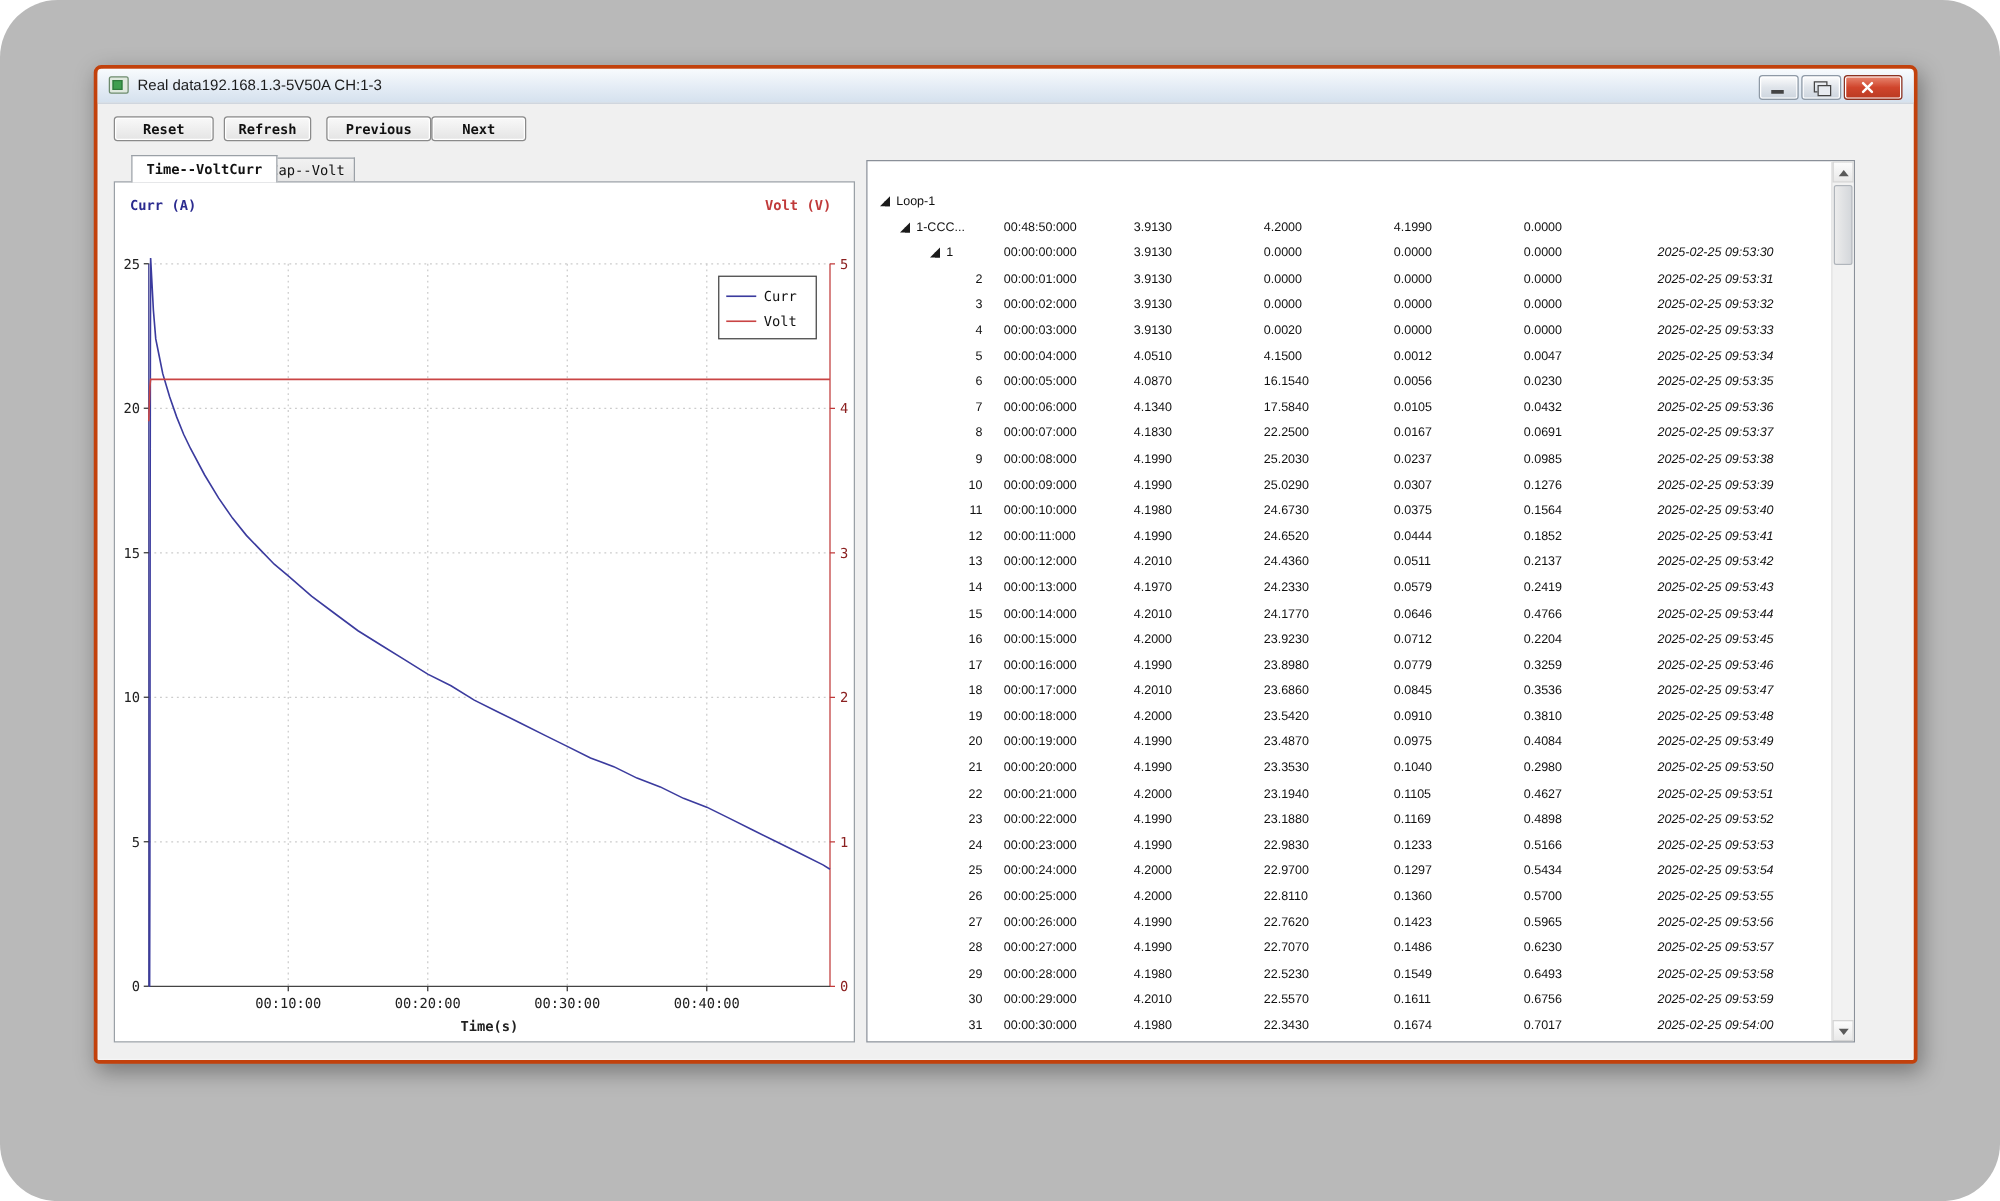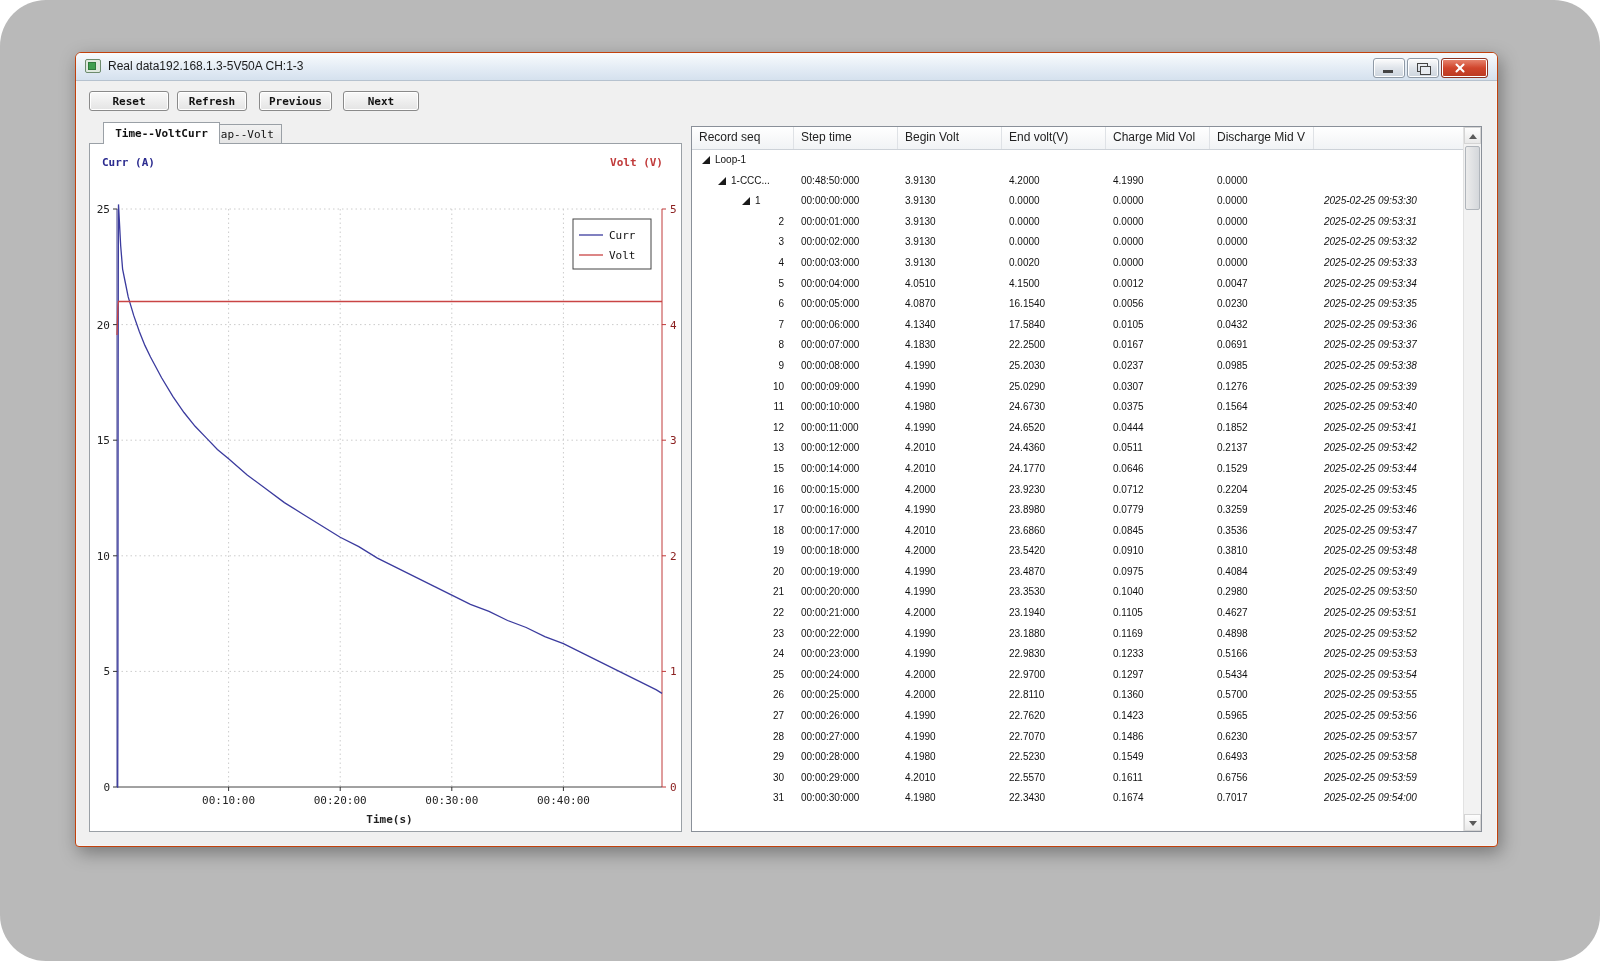--- a/index.html
+++ b/index.html
@@ -1,21 +1,21 @@
 <!DOCTYPE html>
 <html><head>
 <meta charset="utf-8">
 <style>
   html,body{margin:0;padding:0;width:1600px;height:961px;background:#ffffff;
     font-family:"Liberation Sans",sans-serif;}
   .backdrop{position:absolute;inset:0;background:#b9b9b9;border-radius:46px;}
   
   .window{position:absolute;left:75px;top:52px;width:1421px;height:793px;
-    background:#f0f0f0;border:1px solid #c2410c;border-radius:6px 6px 4px 4px;
-    box-shadow:0 0 0 1px rgba(255,255,255,.35) inset, 3px 6px 18px rgba(0,0,0,.35);}
+    background:#f0f0f0;border:3px solid #c2410c;border-radius:6px 6px 4px 4px;
+    box-shadow:0 0 0 1px rgba(255,255,255,.35) inset, 3px 6px 18px rgba(0,0,0,.35);padding-left:32px;}
   .titlebar{position:absolute;left:0;top:0;right:0;height:27px;border-radius:5px 5px 0 0;
     background:linear-gradient(#f8fbfd,#e4ecf5 55%,#d5e1ee);border-bottom:1px solid #b6c2cf;}
   .app-icon{position:absolute;left:9px;top:6px;width:16px;height:14px;}
   .app-icon .ai-out{position:absolute;inset:0;border:1px solid #6d8b6d;background:#dfe9df;border-radius:2px;}
   .app-icon .ai-in{position:absolute;left:3px;top:3px;width:6px;height:6px;background:#3f9e4f;border:1px solid #2f7a3c;}
   .title-text{position:absolute;left:32px;top:0;line-height:27px;font-size:12px;color:#1b1b1b;}
   .caption-buttons{position:absolute;right:9px;top:5px;display:flex;gap:2px;}
   .cap-btn{position:relative;width:30px;height:18px;border:1px solid #8f9aa6;border-radius:3px;
     background:linear-gradient(#fdfdfd,#dfe4ea 50%,#cdd5de);box-shadow:0 0 0 1px #fff inset;cursor:default;}
   .cap-btn.close{width:45px;background:linear-gradient(#e98973,#d0452c 50%,#b93a22);border-color:#8c3322;}
@@ -86,21 +86,21 @@
         </span>
         <span class="cap-btn close">
           <span class="ic-x a"></span>
           <span class="ic-x b"></span>
         </span>
       </span>
     </div>
 
     <button class="tbtn" style="left:13px;width:80px">Reset</button>
     <button class="tbtn" style="left:101px;width:70px">Refresh</button>
-    <button class="tbtn" style="left:183px;width:73px">Previous</button>
+    <button class="tbtn" style="left:183px;width:84px">Previous</button>
     <button class="tbtn" style="left:267px;width:76px">Next</button>
 
     <div class="tab active">Time--VoltCurr</div>
     <div class="tab inactive">Cap--Volt</div>
 
     <div class="chart-panel">
       <svg id="chart-svg" width="591" height="687">
           <line x1="27" y1="527.4000000000001" x2="572" y2="527.4000000000001" stroke="#cccccc" stroke-dasharray="1.5,3" stroke-width="1"></line>
           <line x1="27" y1="411.8" x2="572" y2="411.8" stroke="#cccccc" stroke-dasharray="1.5,3" stroke-width="1"></line>
           <line x1="27" y1="296.20000000000005" x2="572" y2="296.20000000000005" stroke="#cccccc" stroke-dasharray="1.5,3" stroke-width="1"></line>
@@ -152,29 +152,20 @@
           <polyline points="27.0,191.0 27.9,163.3 28.5,157.5 572.0,157.5" fill="none" stroke="#c94444" stroke-width="1.3"></polyline>
           <rect x="483" y="75" width="78" height="50" fill="#ffffff" stroke="#444444" stroke-width="1"></rect>
           <line x1="489" y1="91" x2="513" y2="91" stroke="#3b3b9e" stroke-width="1.3"></line>
           <text x="519" y="95" fill="#111111" text-anchor="start" font-size="11" font-family="&quot;DejaVu Sans Mono&quot;,monospace" font-weight="normal">Curr</text>
           <line x1="489" y1="111" x2="513" y2="111" stroke="#c94444" stroke-width="1.3"></line>
           <text x="519" y="115" fill="#111111" text-anchor="start" font-size="11" font-family="&quot;DejaVu Sans Mono&quot;,monospace" font-weight="normal">Volt</text>
         </svg>
     </div>
 
     <div class="table-panel">
-      <div class="thead">
-        <div class="hcell">Record seq</div>
-        <div class="hcell">Step time</div>
-        <div class="hcell">Begin Volt</div>
-        <div class="hcell">End volt(V)</div>
-        <div class="hcell">Charge Mid Vol</div>
-        <div class="hcell">Discharge Mid V</div>
-        <div class="hcell"></div>
-      </div>
       <div class="tbody" id="tbody">
           <div class="trow">
             <div class="cell seq tree" style="padding-left: 10px;"><span class="tree-arrow"></span><span>Loop-1</span></div>
             <div class="cell step"></div>
             <div class="cell begin"></div>
             <div class="cell end"></div>
             <div class="cell charge"></div>
             <div class="cell discharge"></div>
             <div class="cell ts"></div>
           </div>
@@ -298,26 +289,35 @@
           <div class="trow">
             <div class="cell seq leaf"><span>13</span></div>
             <div class="cell step">00:00:12:000</div>
             <div class="cell begin">4.2010</div>
             <div class="cell end">24.4360</div>
             <div class="cell charge">0.0511</div>
             <div class="cell discharge">0.2137</div>
             <div class="cell ts">2025-02-25 09:53:42</div>
           </div>
           <div class="trow">
+            <div class="cell seq leaf"><span>14</span></div>
+            <div class="cell step">00:00:13:000</div>
+            <div class="cell begin">4.1970</div>
+            <div class="cell end">24.2330</div>
+            <div class="cell charge">0.0579</div>
+            <div class="cell discharge">0.2419</div>
+            <div class="cell ts">2025-02-25 09:53:43</div>
+          </div>
+          <div class="trow">
             <div class="cell seq leaf"><span>15</span></div>
             <div class="cell step">00:00:14:000</div>
             <div class="cell begin">4.2010</div>
             <div class="cell end">24.1770</div>
             <div class="cell charge">0.0646</div>
-            <div class="cell discharge">0.1529</div>
+            <div class="cell discharge">0.4766</div>
             <div class="cell ts">2025-02-25 09:53:44</div>
           </div>
           <div class="trow">
             <div class="cell seq leaf"><span>16</span></div>
             <div class="cell step">00:00:15:000</div>
             <div class="cell begin">4.2000</div>
             <div class="cell end">23.9230</div>
             <div class="cell charge">0.0712</div>
             <div class="cell discharge">0.2204</div>
             <div class="cell ts">2025-02-25 09:53:45</div>

